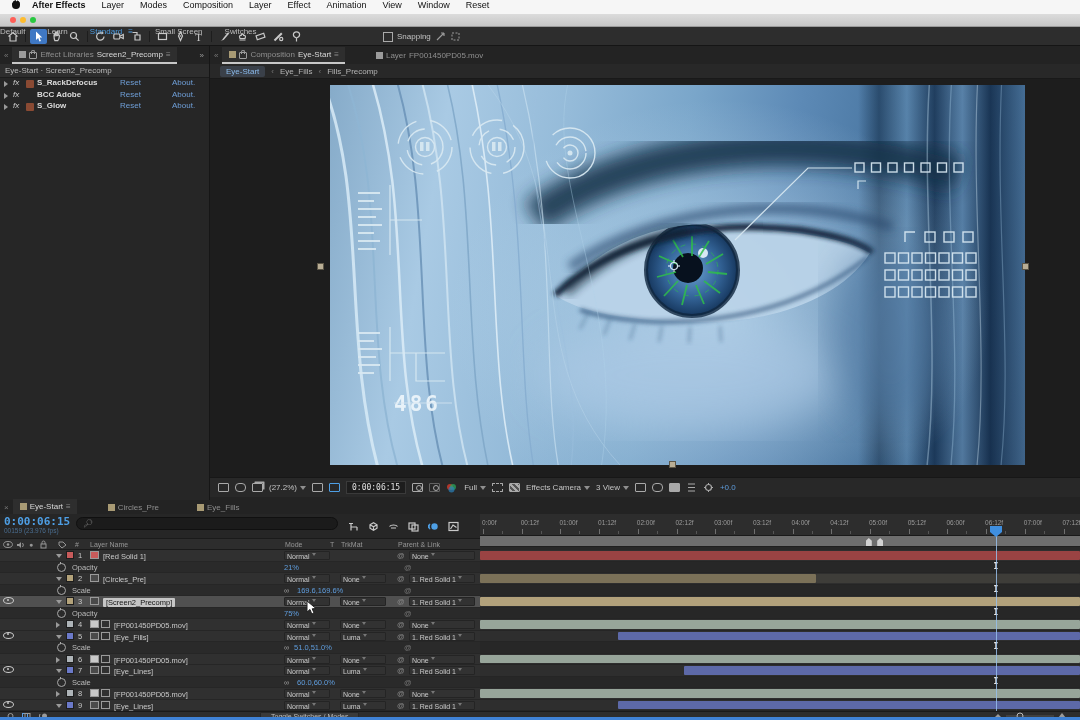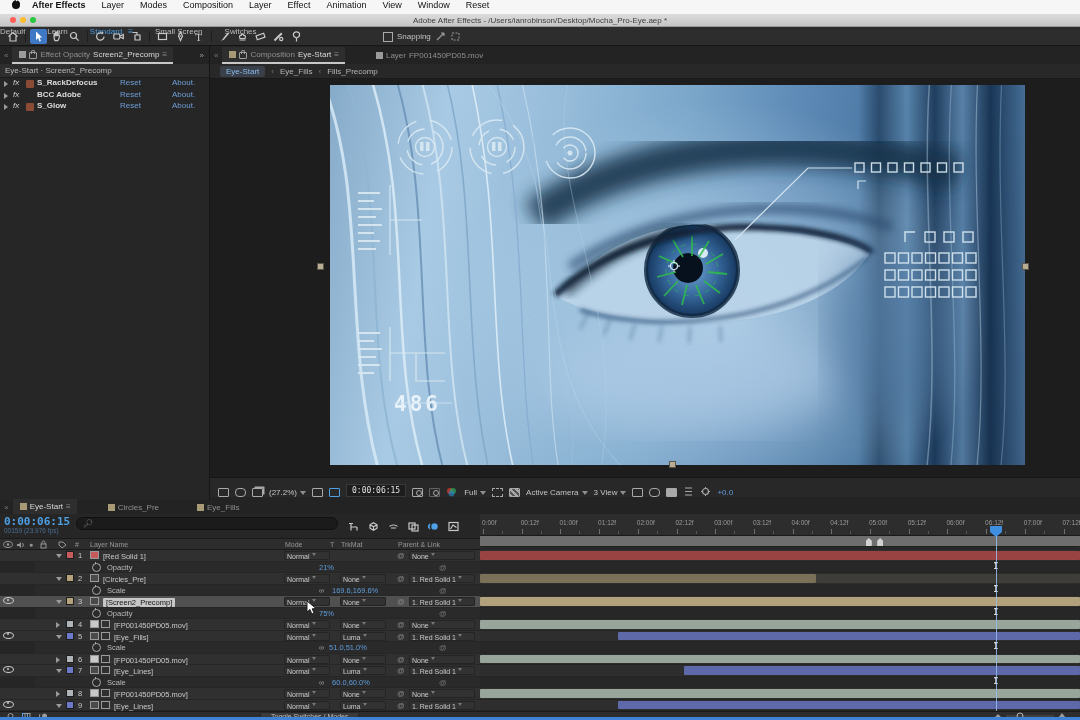--- a/index.html
+++ b/index.html
@@ -56,21 +56,21 @@
   #comppanel{left:210px;top:46px;width:870px;height:454px;background:#232323;}
   #breadcrumb{left:0;top:18px;width:100%;height:15px;background:#282828;border-bottom:1px solid #191919;display:flex;align-items:center;font-size:8px;color:#b5b5b5;gap:6px;padding-left:10px;box-sizing:border-box;}
   #breadcrumb .crumb-active{background:#3a4049;color:#8ab9ea;padding:1px 6px;border-radius:2px;}
   #breadcrumb .sep{color:#777;}
   #viewer{left:0;top:33px;width:870px;height:398px;background:#1d1d1d;overflow:hidden;}
   #shot{left:120px;top:6px;width:695px;height:380px;overflow:hidden;
         background:linear-gradient(100deg,#86abc9 0%,#a9cae4 16%,#95bbd9 32%,#7aa6ca 48%,#5d8ab6 62%,#47749f 76%,#36618c 88%,#2b4e74 100%);}
   #shot-bands{left:0;top:0;width:695px;height:380px;
         background:linear-gradient(90deg,rgba(0,0,0,0) 0 76%,rgba(14,38,64,.55) 79%,rgba(130,170,200,.28) 83%,rgba(10,30,56,.6) 87%,rgba(150,185,214,.3) 91%,rgba(8,26,50,.62) 95%,rgba(110,150,184,.3) 100%);}
   .handle{width:5px;height:5px;background:#b9ae95;border:1px solid #5c5647;}
-  #viewerbar{left:0;top:431px;width:870px;height:20px;background:#282828;border-top:1px solid #171717;display:flex;align-items:flex-end;gap:6px;padding-left:8px;box-sizing:border-box;font-size:8px;color:#c3c3c3;}
+  #viewerbar{left:0;top:431px;width:870px;height:20px;background:#282828;border-top:1px solid #171717;display:flex;align-items:center;gap:6px;padding-left:8px;box-sizing:border-box;font-size:8px;color:#c3c3c3;}
   .vic{display:inline-block;width:11px;height:9px;border:1px solid #a9a9a9;border-radius:1px;box-sizing:border-box;}
   .vic.dim{border-color:#636363;}
   .vic.blue{border-color:#4e9fe5;}
   .vic.round{border-radius:4px;}
   .vic.fill{background:#a9a9a9;}
   .vic.cam{position:relative;}
   .vic.cam:after{content:"";position:absolute;left:3px;top:1px;width:4px;height:4px;border:1px solid #a9a9a9;border-radius:50%;}
   #vb-timecode{background:#1d1d1d;border:1px solid #3a3a3a;padding:1px 5px;color:#e0e0e0;font-family:"DejaVu Sans Mono",monospace;font-size:8px;}
   .vb-blue{color:#5f9ddd;}
   
@@ -82,21 +82,21 @@
   #tl-search{left:76px;top:3px;width:262px;height:13px;background:#1b1b1b;border:1px solid #101010;border-radius:7px;color:#8a8a8a;font-size:8px;line-height:12px;padding-left:6px;box-sizing:border-box;}
   #tl-icons{left:348px;top:4px;display:flex;gap:9px;align-items:center;}
   #tl-icons svg{width:11px;height:11px;}
   
   #tl-header{left:0;top:38px;width:480px;height:12px;background:#2d2d2d;border-top:1px solid #1a1a1a;border-bottom:1px solid #1a1a1a;box-sizing:border-box;color:#969696;font-size:7px;}
   #tl-header span{position:absolute;top:2px;}
   
   #tl-left-rows{left:0;top:50px;width:480px;height:161px;}
   #tl-right{left:480px;top:14px;width:600px;height:203px;background:#282828;overflow:hidden;}
   .tl-row{position:absolute;left:0;width:480px;height:11.5px;font-size:7.5px;color:#c9c9c9;background:#303030;border-bottom:1px solid #262626;box-sizing:border-box;}
-  .tl-row.prop{background:#2a2a2a;color:#bbb;margin-left:35px;}
+  .tl-row.prop{background:#2a2a2a;color:#bbb;}
   .tl-row.sel{background:#505050;}
   .tl-row span{position:absolute;top:1px;white-space:nowrap;}
   .dd{position:absolute;top:0.5px;height:9px;background:#323232;border:1px solid #242424;border-radius:1px;color:#c9c9c9;font-size:7px;line-height:9px;padding:0 2px;box-sizing:border-box;}
   .dd .chev{border-top-color:#777;margin-left:2px;border-left-width:2.5px;border-right-width:2.5px;border-top-width:3px;}
   .swatch{position:absolute;top:1.5px;width:8px;height:8px;border:1px solid #1d1d1d;box-sizing:border-box;}
   .typeico{position:absolute;top:1.5px;width:9px;height:8px;border:1px solid #9a9a9a;box-sizing:border-box;background:#4a4a4a;}
   .typeico.page{background:#c9c9c9;}
   .typeico.hollow{background:transparent;}
   .eye-ico{position:absolute;left:3px;top:3px;width:9px;height:5px;border:1px solid #c9c9c9;border-radius:50%;}
   .eye-ico:after{content:"";position:absolute;left:2.6px;top:0.6px;width:2px;height:2px;background:#c9c9c9;border-radius:50%;}
@@ -138,21 +138,20 @@
   <span class="mi">Animation</span>
   <span class="mi">View</span>
   <span class="mi">Window</span>
   <span class="mi">Reset</span>
 </div>
 
 <div id="titlebar" class="abs">
   <span class="tl abs" style="left:10px;background:#ff5f57"></span>
   <span class="tl abs" style="left:20px;background:#febc2e"></span>
   <span class="tl abs" style="left:30px;background:#28c840"></span>
-  <div id="title-text" class="abs">Adobe After Effects - /Users/ianrobinson/Desktop/Mocha_Pro-Eye.aep *</div>
 </div>
 
 <div id="toolsbar" class="abs">
   <div id="tools-left" class="abs">
       <span class="tool">
         <svg viewBox="0 0 11 11">
           <path d="M1.5 5.5 L6 1.5 L10.5 5.5 M3 5 V10 H9 V5" stroke="#c9c9c9" fill="none" stroke-width="1.2"></path>
         </svg>
       </span>
       <span class="tool-sep"></span>
@@ -254,21 +253,21 @@
       <span class="ws">Switches</span>
     </div>
 </div>
 
 <div id="fxpanel" class="abs">
   <div class="tabbar">
     <span style="padding:0 4px;color:#777">«</span>
     <div class="ptab active">
       <span class="sq-ico gray"></span>
       <span class="lock-ico"></span>
-      <span class="tdim">Effect Opacity</span>
+      <span class="tdim">Effect Libraries</span>
       <span class="tname">Screen2_Precomp</span>
       <span class="menu-glyph">≡</span>
     </div>
     <span style="margin-left:auto;padding:0 5px;color:#9a9a9a">»</span>
   </div>
   <div id="fx-subhead" class="abs">Eye-Start · Screen2_Precomp</div>
   <div id="fx-rows" class="abs" style="left:0;top:32px;width:210px;">
       <div class="fx-row" style="top: 0px;">
         <span class="tri-r abs"></span>
         <span class="fx-glyph abs">fx</span>
@@ -521,21 +520,21 @@
     <span class="vic cam"></span>
     <span class="vic cam dim"></span>
     <svg width="12" height="10" viewBox="0 0 12 10">
       <circle cx="4" cy="4" r="3" fill="#c0392b" opacity=".9"></circle>
         <circle cx="7" cy="4" r="3" fill="#27ae60" opacity=".7"></circle>
         <circle cx="5.5" cy="6.5" r="3" fill="#2980b9" opacity=".7"></circle>
     </svg>
     <span><span>Full</span><span class="chev"></span></span>
     <span class="vic" style="border-style:dashed"></span>
     <span class="vic" style="background:repeating-linear-gradient(45deg,#aaa 0 2px,#555 2px 4px)"></span>
-    <span><span>Active Camera</span><span class="chev"></span></span>
+    <span><span>Effects Camera</span><span class="chev"></span></span>
     <span><span>3 View</span><span class="chev"></span></span>
     <span class="vic"></span>
     <span class="vic round"></span>
     <span class="vic fill"></span>
     <svg width="11" height="11" viewBox="0 0 11 11">
         <path d="M2 2 h7 M2 5.5 h7 M2 9 h7" stroke="#a9a9a9" stroke-width="1.2"></path>
       </svg>
     <svg width="11" height="11" viewBox="0 0 11 11">
         <circle cx="5.5" cy="5.5" r="3" fill="none" stroke="#a9a9a9" stroke-width="1.2"></circle>
         <path d="M5.5 1 v2 M5.5 8 v2 M1 5.5 h2 M8 5.5 h2" stroke="#a9a9a9"></path>

